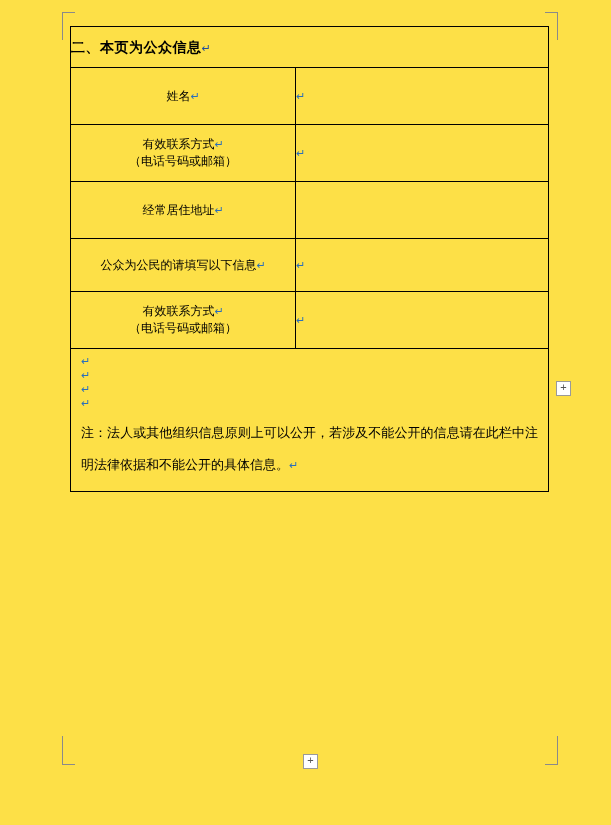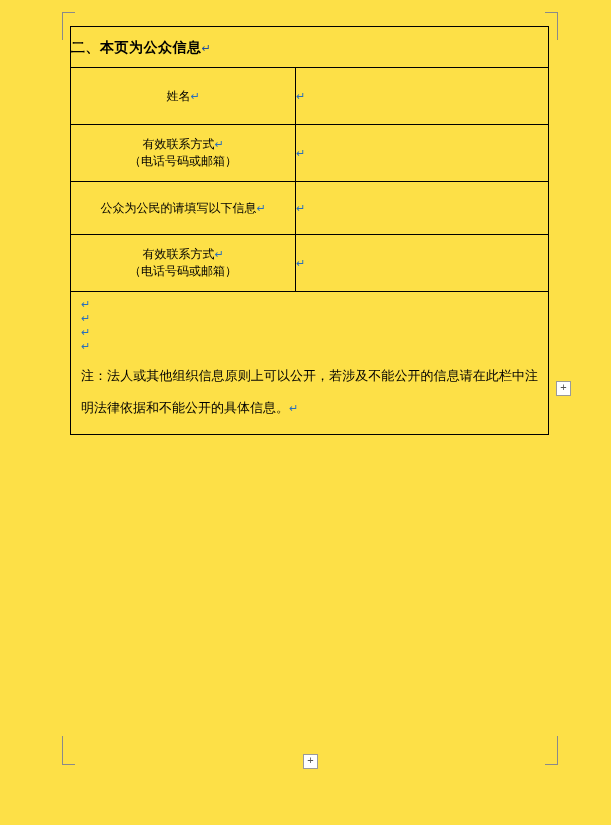--- a/index.html
+++ b/index.html
@@ -173,20 +173,28 @@
       <tr>
         <td class="label-cell" style="height:56px">
           <span>有效联系方式</span><span class="pilcrow">↵</span>
           <span class="sub">（电话号码或邮箱）</span>
         </td>
         <td class="value-cell">
           <span></span><span class="pilcrow">↵</span>
         </td>
       </tr>
 
+      <tr>
+        <td class="label-cell" style="height:56px">
+          <span>经常居住地址</span><span class="pilcrow">↵</span>
+        </td>
+        <td class="value-cell">
+          <span></span>
+        </td>
+      </tr>
 
 
 
 
       <tr>
         <td class="label-cell" style="height:52px">
           <span>公众为公民的请填写以下信息</span><span class="pilcrow">↵</span>
         </td>
         <td class="value-cell">
           <span></span><span class="pilcrow">↵</span>

